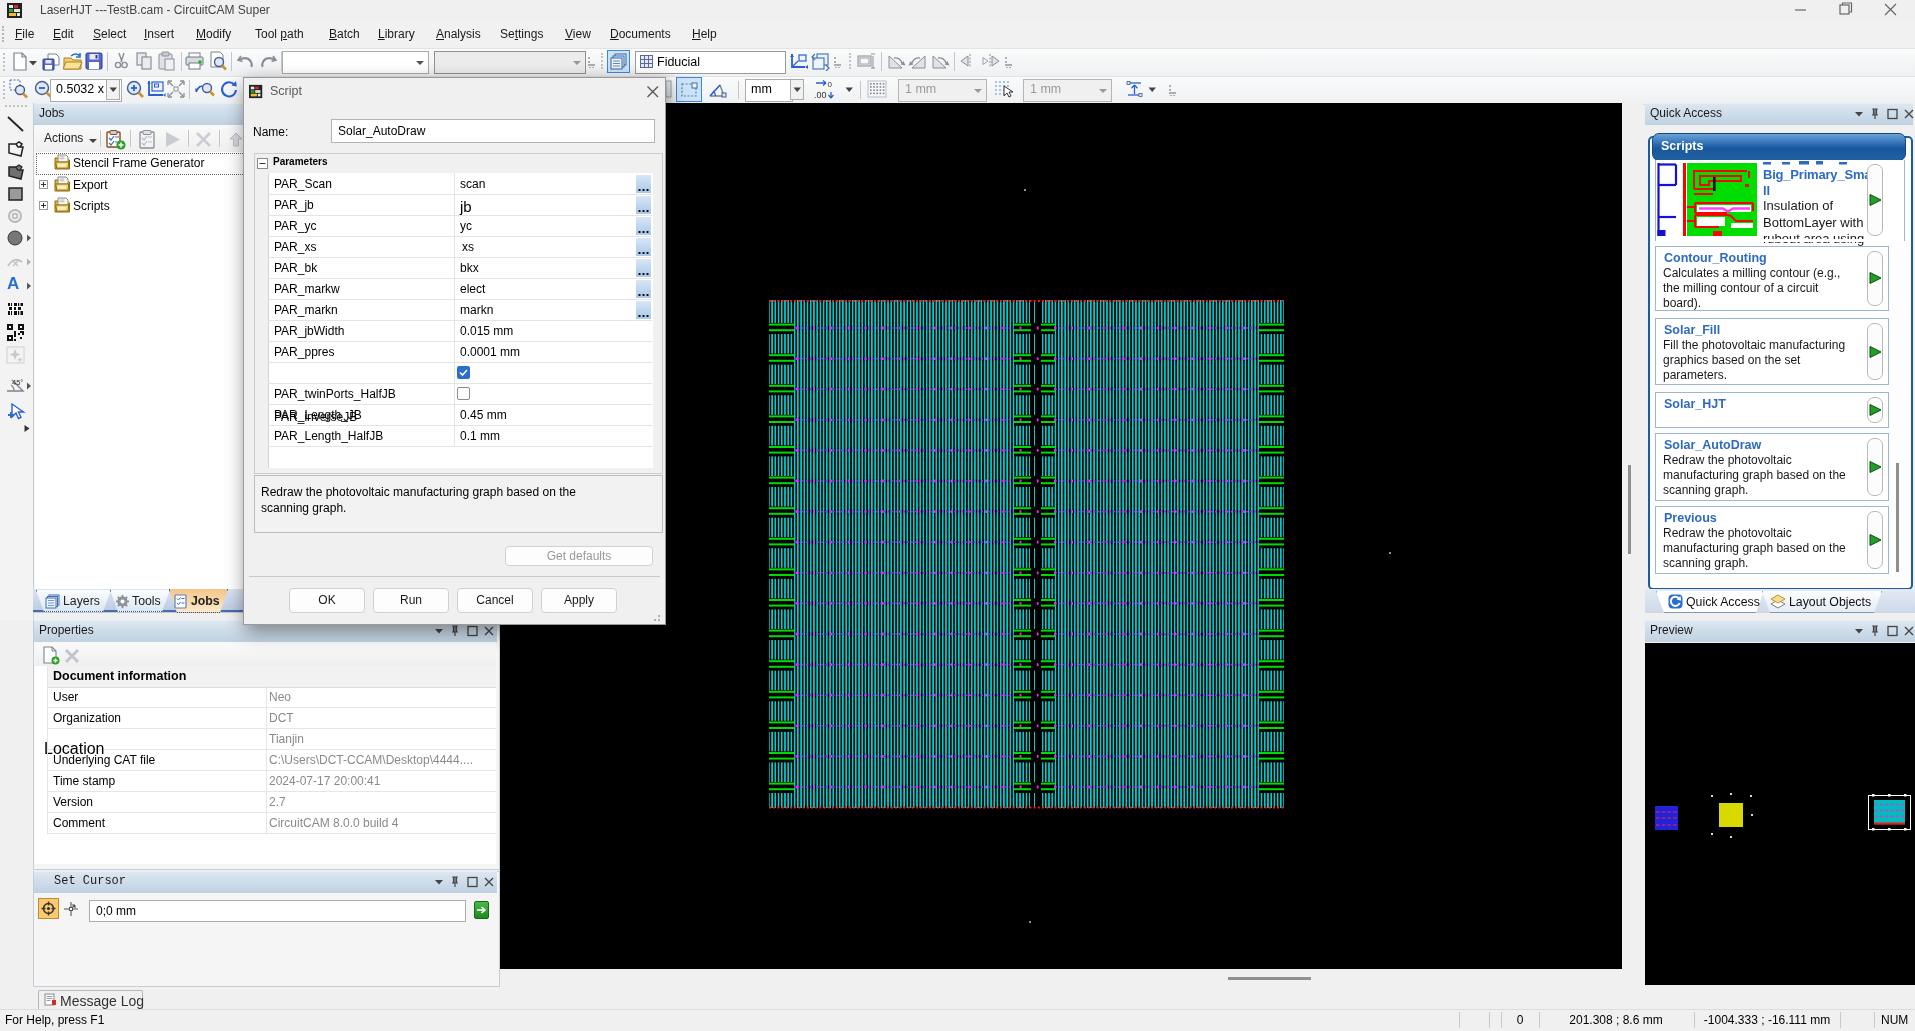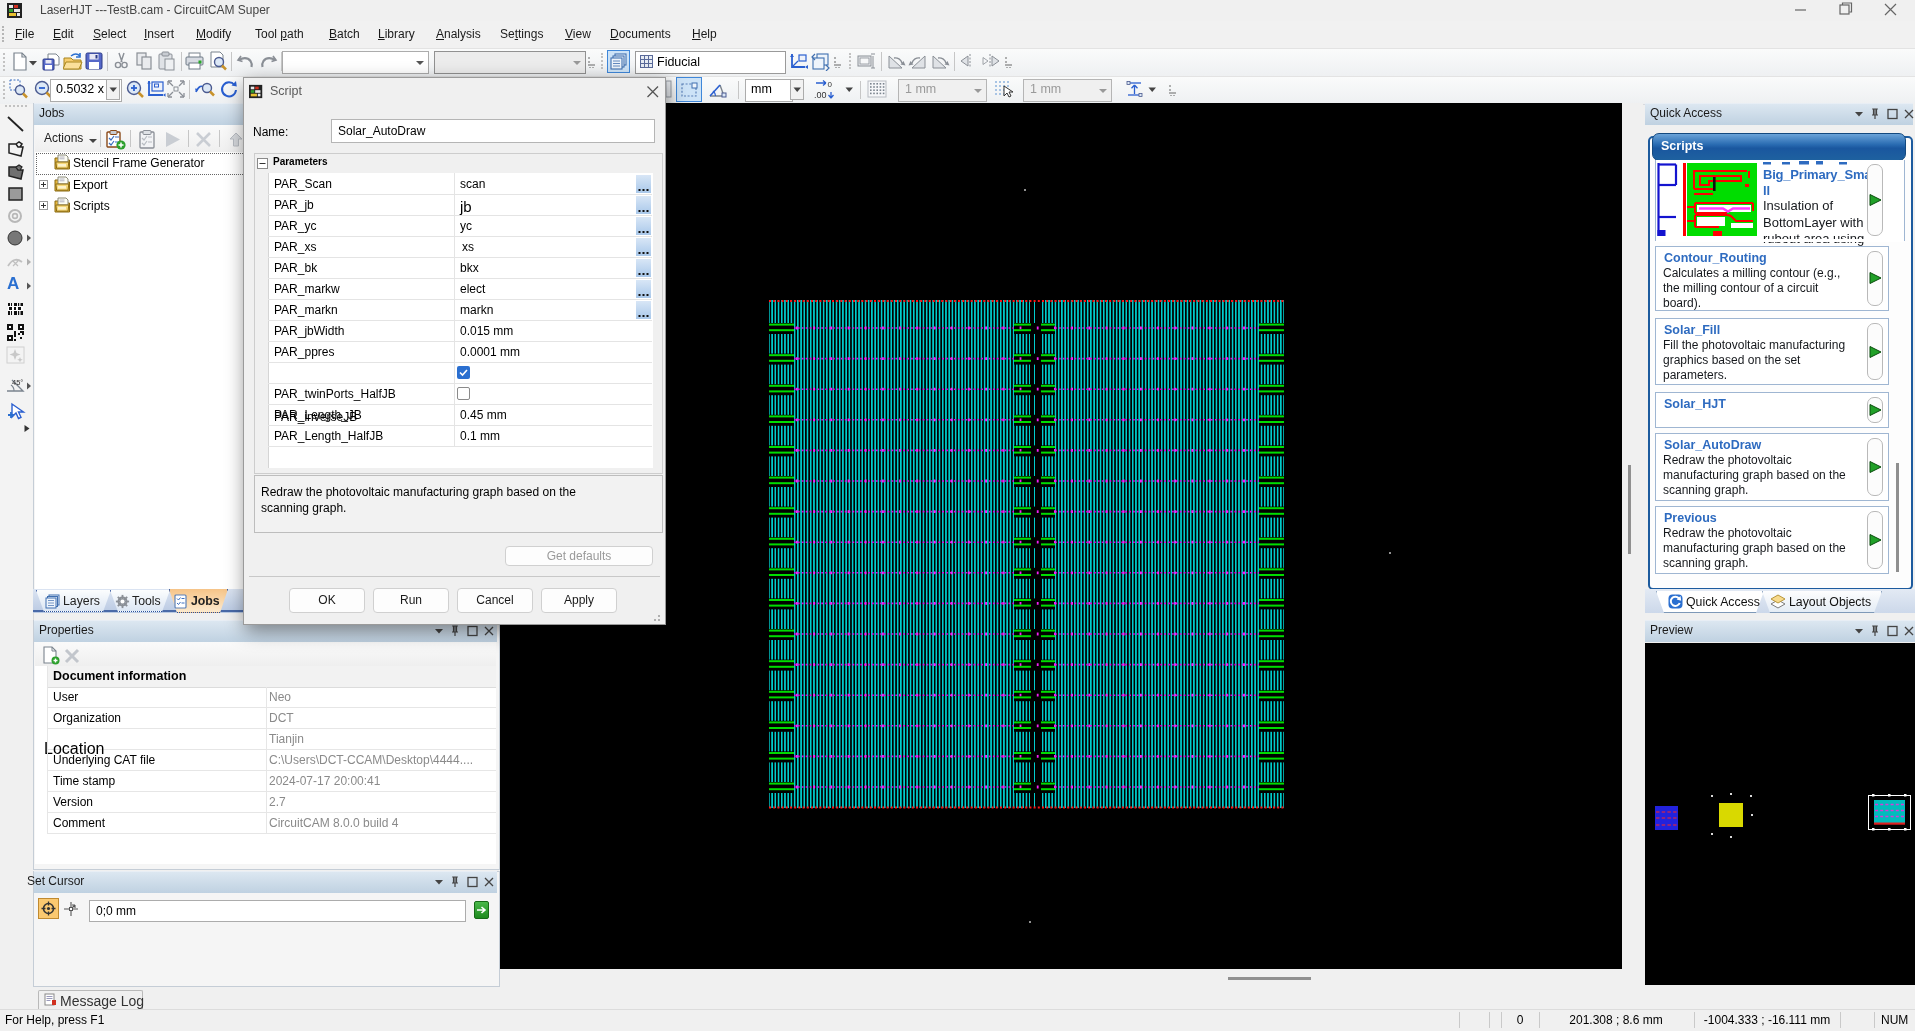--- a/index.html
+++ b/index.html
@@ -504,21 +504,21 @@
 <div class="abs" style="left:53px;top:795px;font-size:12px;">Version</div>
 <div class="abs" style="left:269px;top:795px;font-size:12px;color:#8a8a8a;">2.7</div>
 <div class="abs" style="left:47px;top:833px;width:449px;height:1px;background:#e6e6e6;"></div>
 <div class="abs" style="left:53px;top:816px;font-size:12px;">Comment</div>
 <div class="abs" style="left:269px;top:816px;font-size:12px;color:#8a8a8a;">CircuitCAM 8.0.0 build 4</div>
 <div class="abs" style="left:266px;top:687px;width:1px;height:147px;background:#e6e6e6;"></div>
 <div class="abs" style="left:47px;top:666px;width:1px;height:168px;background:#e6e6e6;"></div>
 
 <div class="abs" style="left:33px;top:871px;width:465px;height:114px;background:#f5f5f5;border:1px solid #c5cdd6;"></div>
 <div class="hdr" style="left:34px;top:871px;width:463px;height:21px;"></div>
-<div class="hdrtxt" style="left:27px;top:874px;">Set Cursor</div>
+<div class="hdrtxt" style="left:54px;top:874px;font-family:Liberation Mono, monospace;">Set Cursor</div>
 <svg class="abs" style="left:435px;top:875px" width="60" height="14">
 <polygon points="0,5 8,5 4,9.5" fill="#444"></polygon>
 <g stroke="#444" stroke-width="1.2" fill="none">
       <path d="M20 2 v6 M17 8 h6 M20 8 v4 M17.2 2 h5.6"></path>
       <path d="M18.5 2 v6 M21.5 2 v6"></path>
     </g>
 <rect x="33" y="2.5" width="9" height="9" fill="none" stroke="#444" stroke-width="1.3"></rect>
 <path d="M50 3 l8 8 M58 3 l-8 8" stroke="#444" stroke-width="1.3"></path>
 </svg>
 <div class="abs" style="left:38px;top:898px;width:21px;height:21px;background:#fbc970;border:1px solid #c08a30;box-sizing:border-box;"></div>

